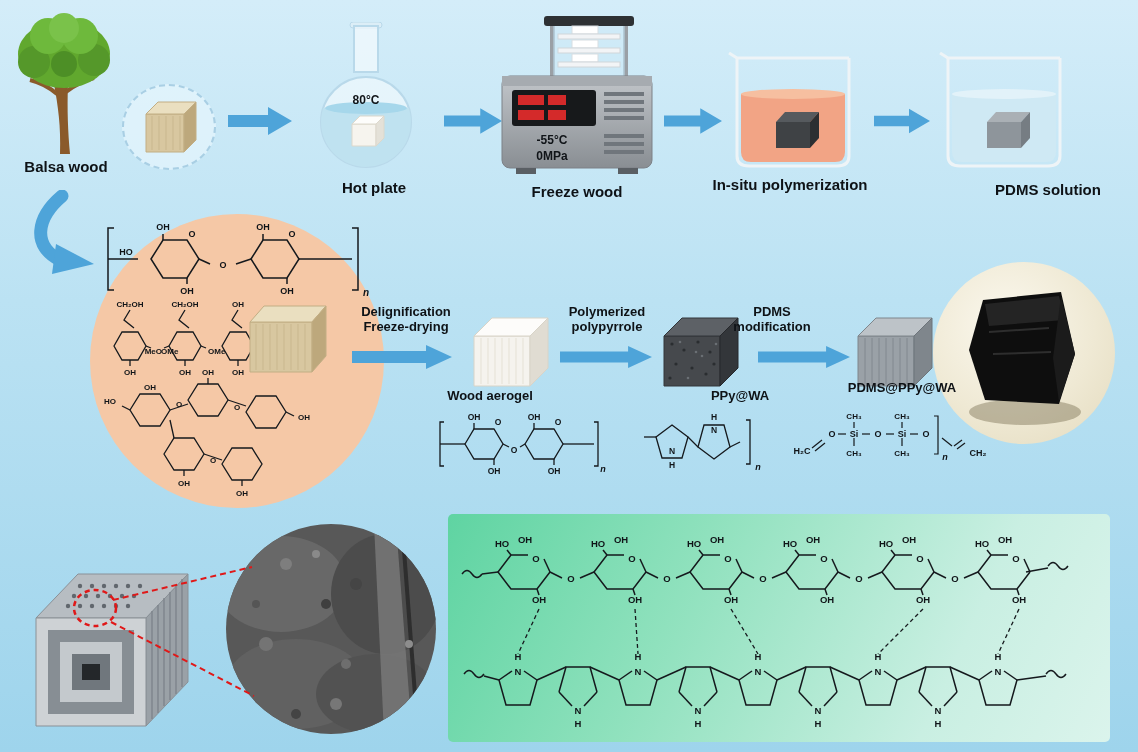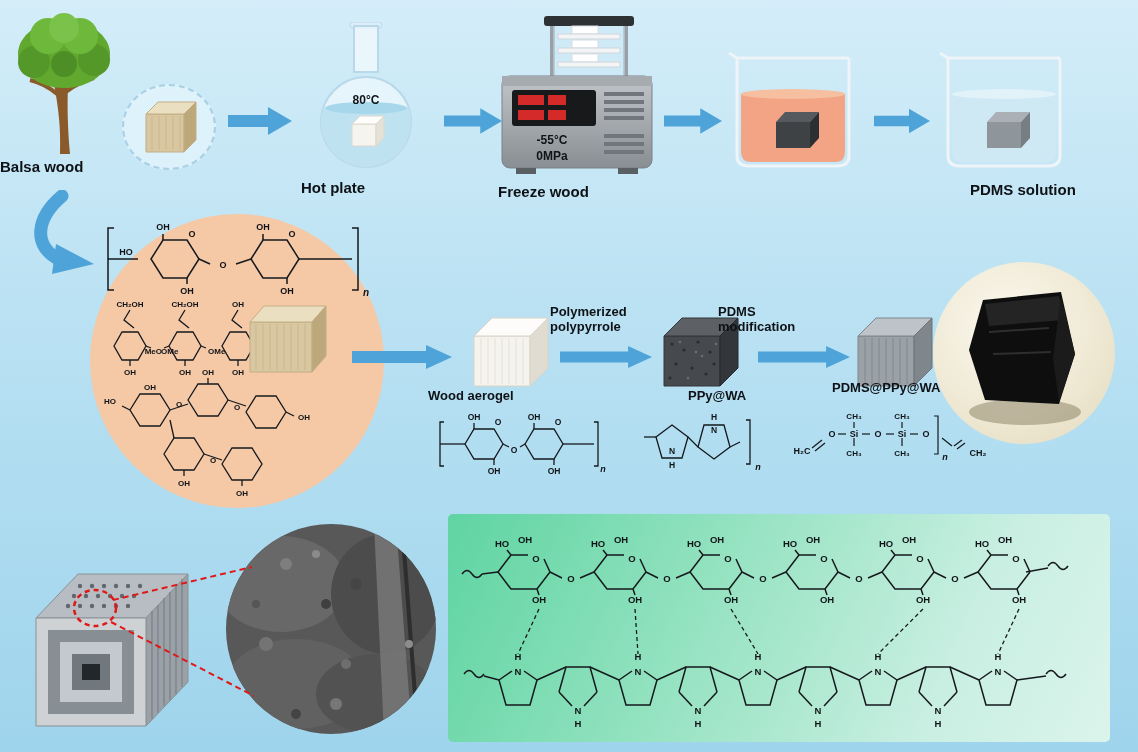--- a/index.html
+++ b/index.html
@@ -1,21 +1,21 @@
 <!DOCTYPE html>
 <html><head>
 <meta charset="utf-8">
 <style>
   *{margin:0;padding:0;box-sizing:border-box}
   html,body{background:#e8f4fb}
   body{font-family:"Liberation Sans",sans-serif}
   .canvas{position:relative;width:1138px;height:752px;overflow:hidden;
     background:linear-gradient(180deg,#d4edf9 0%,#bbe2f3 40%,#9ed4ec 100%)}
   .abs{position:absolute}
-  .lbl{position:absolute;font-weight:bold;color:#0e1216;z-index:3;line-height:1.15}
+  .lbl{position:absolute;font-weight:bold;color:#0e1216;text-align:center;z-index:3;line-height:1.15}
   .big{font-size:15px}
   .mid{font-size:13px}
   .dashed-circle{position:absolute;border:2px dashed #a9cfe4;border-radius:50%;
     background:rgba(238,249,255,.55);display:flex;align-items:center;justify-content:center}
   .peach{position:absolute;border-radius:50%;background:#f5c8a6;z-index:1}
   .photo-circle{position:absolute;border-radius:50%;z-index:1;
     background:radial-gradient(circle at 40% 35%, #fbf8ee 0%, #efe9d4 55%, #e3dabd 100%)}
   .sem-circle{position:absolute;border-radius:50%;overflow:hidden;z-index:2}
   .green-panel{position:absolute;border-radius:5px;z-index:2;
     background:linear-gradient(115deg,#5fd4a2 0%,#8fe1bd 35%,#c9efe2 75%,#dbf4ec 100%)}
@@ -64,21 +64,21 @@
     <circle cx="66" cy="100" r="45" fill="rgba(255,255,255,0.5)" stroke="#b9d9ea" stroke-width="2"></circle>
     <g clip-path="url(#bulbClip)">
       <rect x="14" y="86" width="104" height="62" fill="#bfe2f0"></rect>
     </g>
     <ellipse cx="66" cy="86" rx="41" ry="6" fill="#a6d7eb"></ellipse>
     <polygon points="52,102 76,102 76,124 52,124" fill="#f6f4ee" stroke="#dcd8cc"></polygon>
     <polygon points="52,102 60,94 84,94 76,102" fill="#fdfdfb" stroke="#dcd8cc"></polygon>
     <polygon points="76,102 84,94 84,116 76,124" fill="#e4e1d8" stroke="#dcd8cc"></polygon>
     <text x="66" y="82" text-anchor="middle" font-size="12" font-weight="bold">80°C</text>
   </svg>
-  <div class="lbl big" style="left:301px;top:179px;width:132px">Hot plate</div>
+  <div class="lbl big" style="left:308px;top:179px;width:132px">Hot plate</div>
 
   <svg class="abs" style="left:444px;top:106px" width="58" height="30" viewBox="0 0 64 30">
     <polygon points="0,9 40,9 40,1 64,15 40,29 40,21 0,21" fill="#4ea4d9"></polygon>
   </svg>
 
   <svg class="abs" style="left:498px;top:14px" width="158" height="164" viewBox="0 0 158 164">
     <defs>
       <linearGradient id="fdBody" x1="0" y1="0" x2="0" y2="1">
         <stop offset="0" stop-color="#c2c6ca"></stop>
           <stop offset="1" stop-color="#898e93"></stop>
@@ -121,20 +121,21 @@
 
   <svg class="abs" style="left:727px;top:52px" width="132" height="120" viewBox="0 0 132 120">
     <path d="M14,42 L14,100 Q14,110 24,110 L108,110 Q118,110 118,100 L118,42 Z" fill="#f2a485"></path>
     <ellipse cx="66" cy="42" rx="52" ry="5" fill="#f6bfa0"></ellipse>
     <polygon points="49,70 83,70 83,96 49,96" fill="#3f4245"></polygon>
     <polygon points="49,70 58,60 92,60 83,70" fill="#565a5e"></polygon>
     <polygon points="83,70 92,60 92,86 83,96" fill="#2c2f32"></polygon>
     <path d="M10,6 L10,104 Q10,114 22,114 L110,114 Q122,114 122,104 L122,6" fill="none" stroke="#eef4f7" stroke-width="3"></path>
     <path d="M10,6 L2,1 M10,6 L122,6" stroke="#eef4f7" stroke-width="3" fill="none"></path>
   </svg>
+  <div class="lbl big" style="left:690px;top:176px;width:200px">In-situ polymerization</div>
 
   <svg class="abs" style="left:874px;top:106px" width="56" height="30" viewBox="0 0 64 30">
     <polygon points="0,9 40,9 40,1 64,15 40,29 40,21 0,21" fill="#4ea4d9"></polygon>
   </svg>
 
   <svg class="abs" style="left:938px;top:52px" width="132" height="120" viewBox="0 0 132 120">
     <path d="M14,42 L14,100 Q14,110 24,110 L108,110 Q118,110 118,100 L118,42 Z" fill="#cfe9f4"></path>
     <ellipse cx="66" cy="42" rx="52" ry="5" fill="#e2f2f9"></ellipse>
     <polygon points="49,70 83,70 83,96 49,96" fill="#8e959b"></polygon>
     <polygon points="49,70 58,60 92,60 83,70" fill="#aab0b5"></polygon>
@@ -228,20 +229,24 @@
       <text x="123" y="249" font-size="8" font-weight="bold" text-anchor="middle">O</text>
       <text x="26" y="190" font-size="8" font-weight="bold" text-anchor="end">HO</text>
       <text x="118" y="161" font-size="8" font-weight="bold" text-anchor="middle">OH</text>
       <text x="208" y="206" font-size="8" font-weight="bold" text-anchor="start">OH</text>
       <text x="94" y="272" font-size="8" font-weight="bold" text-anchor="middle">OH</text>
       <text x="152" y="282" font-size="8" font-weight="bold" text-anchor="middle">OH</text>
       <text x="60" y="176" font-size="8" font-weight="bold" text-anchor="middle">OH</text>
     </svg>
   </div>
 
+  <div class="lbl mid" style="left:340px;top:305px;width:132px">
+    <div>Delignification</div>
+    <div>Freeze-drying</div>
+  </div>
   <svg class="abs" style="left:352px;top:345px;z-index:2" width="100" height="24" viewBox="0 0 100 24">
     <polygon points="0,6 74,6 74,0 100,12 74,24 74,18 0,18" fill="#4ea4d9"></polygon>
   </svg>
 
   <svg class="abs" style="left:468px;top:310px" width="84" height="78" viewBox="0 0 84 78">
     <polygon points="6,26 62,26 62,76 6,76" fill="#f5f3ee" stroke="#d8d4c8"></polygon>
     <polygon points="6,26 24,8 80,8 62,26" fill="#fdfcfa" stroke="#d8d4c8"></polygon>
     <polygon points="62,26 80,8 80,58 62,76" fill="#e0dcd2" stroke="#d8d4c8"></polygon>
     <path d="M13,28 V74 M20,28 V74 M27,28 V74 M34,28 V74 M41,28 V74 M48,28 V74 M55,28 V74" stroke="#e8e4da" stroke-width="1.2"></path>
   </svg>

